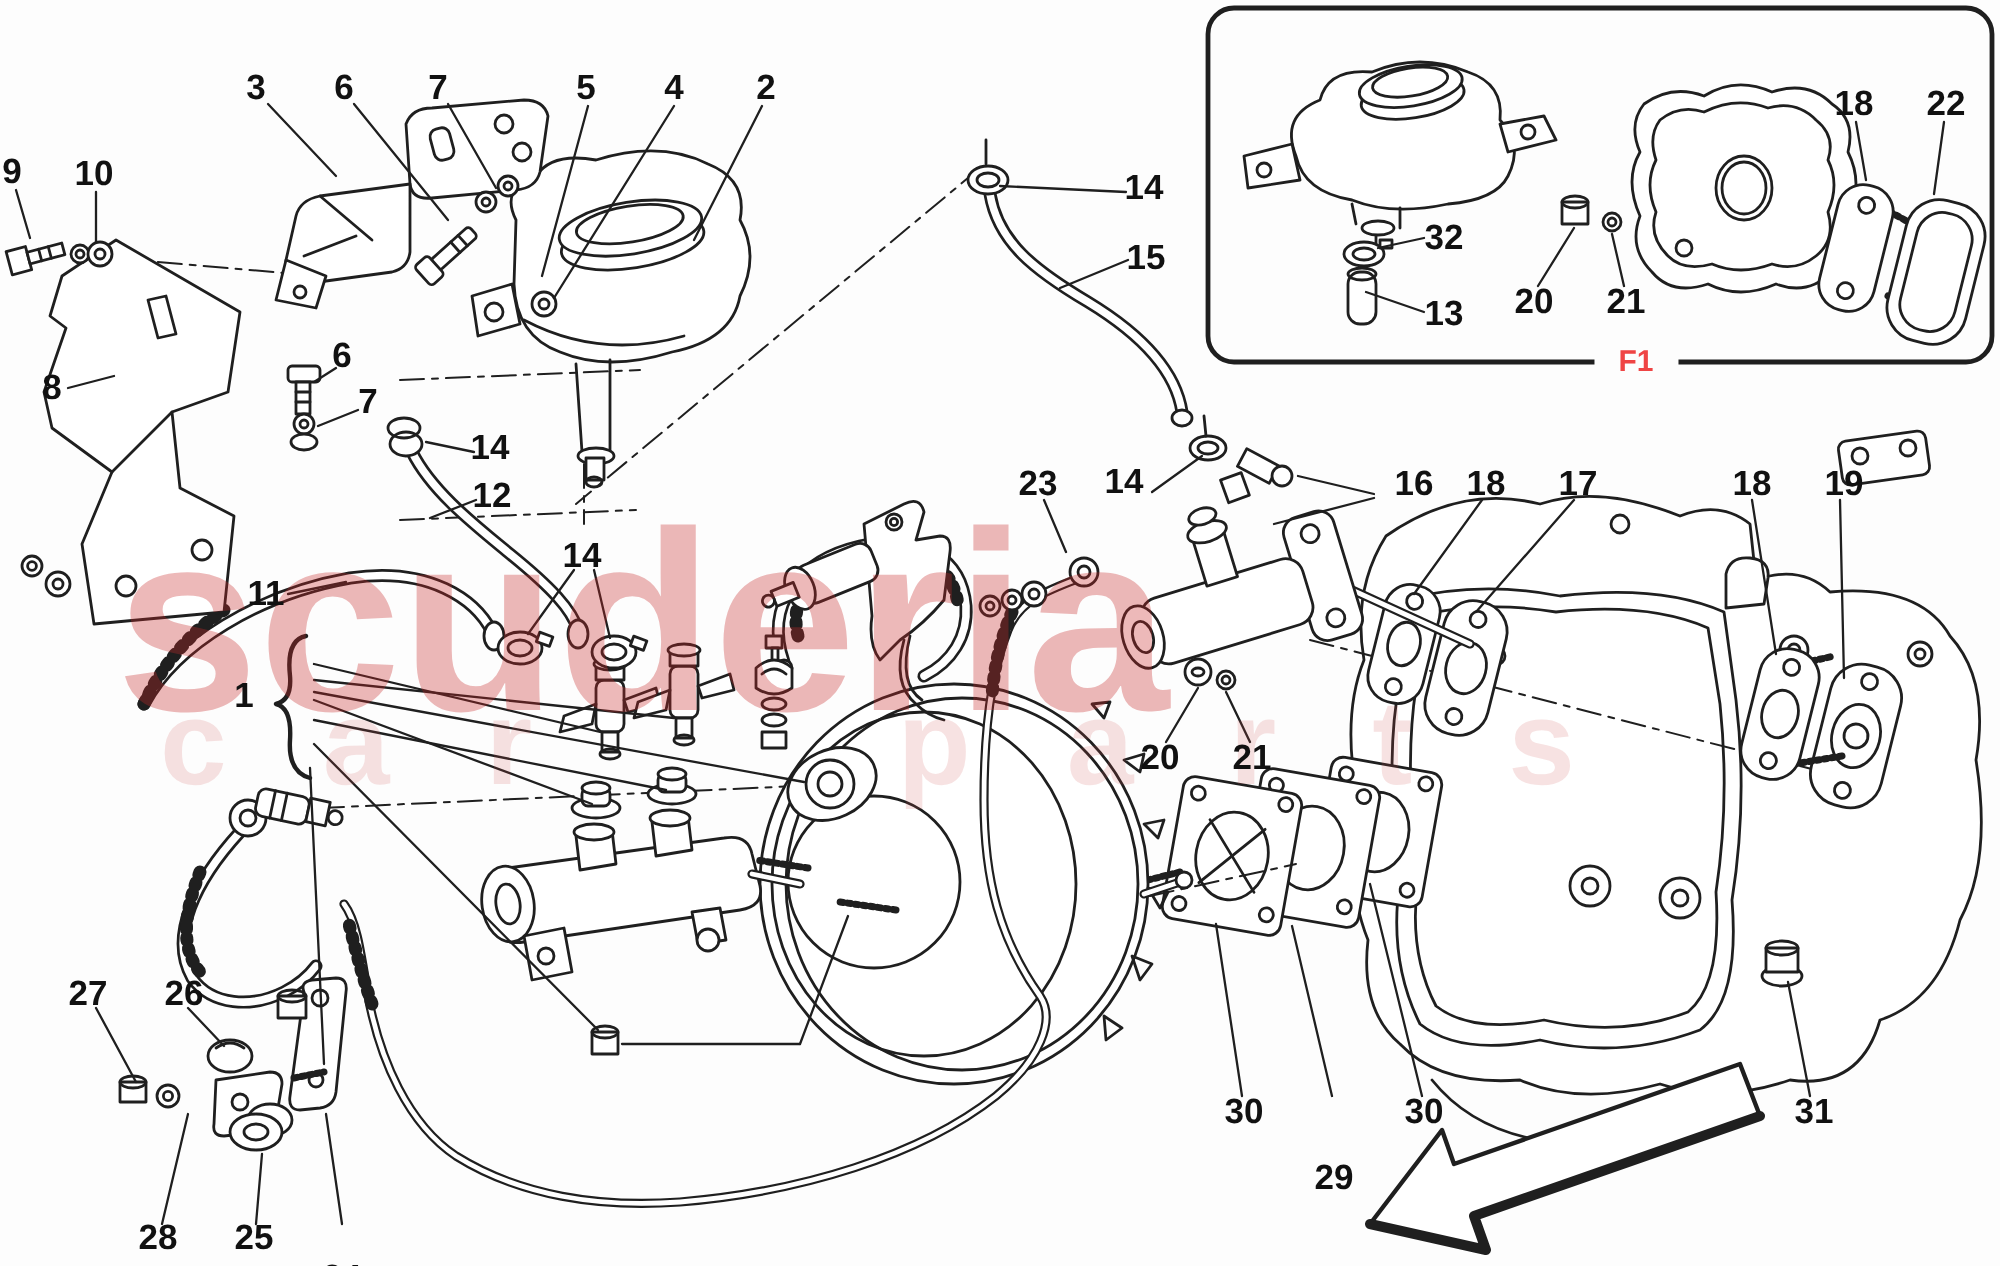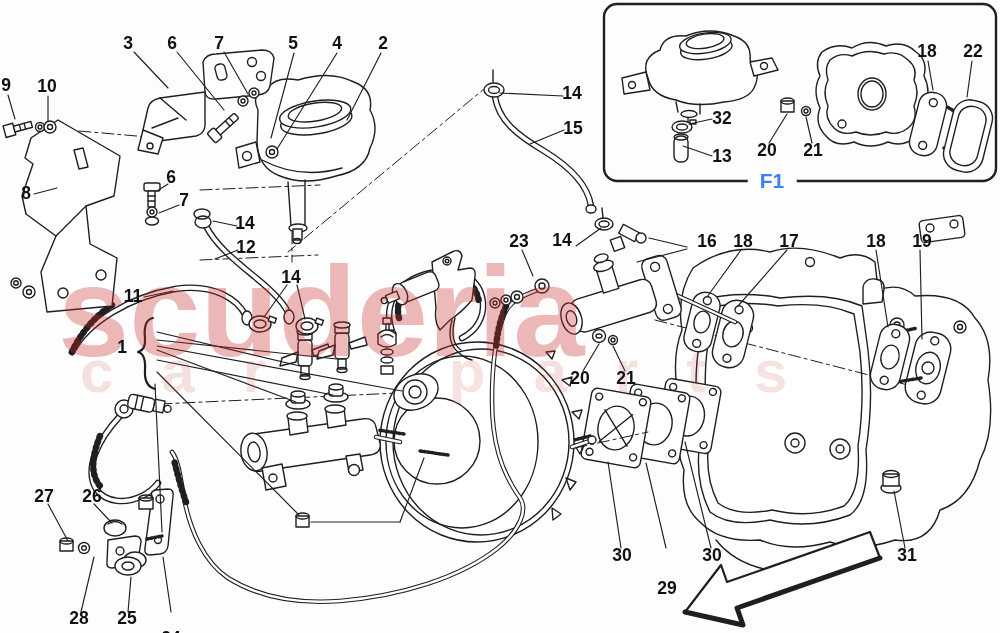--- a/index.html
+++ b/index.html
@@ -22,22 +22,22 @@
   #art .bx{stroke-width:2.4;}
   #art .t2{stroke-width:2.2;}
   #art .ldr{stroke:#1f1f1f;stroke-width:1.15;}
   .wm-title{position:absolute;left:58px;top:248px;font-size:128px;font-weight:bold;line-height:1;
             color:rgba(201,42,42,0.33);letter-spacing:0px;pointer-events:none;white-space:nowrap;}
   .wm-sub{position:absolute;left:80px;top:342px;font-size:60px;font-weight:bold;line-height:1;
           color:rgba(208,84,84,0.17);letter-spacing:48px;word-spacing:70px;pointer-events:none;white-space:nowrap;}
   #labels{position:absolute;left:0;top:0;width:100%;height:100%;pointer-events:none;}
   .part-label{position:absolute;transform:translate(-50%,-50%);font-weight:bold;font-size:17.5px;
               color:#111;line-height:1;white-space:nowrap;}
-  .f1-label{position:absolute;left:772px;top:181px;transform:translate(-50%,-50%);
-            background:#fdfdfd;padding:0 12px;font-weight:bold;font-size:21px;color:#3b82f6;}
+  .f1-label{position:absolute;left:818px;top:181px;transform:translate(-50%,-50%);
+            background:#fdfdfd;padding:0 12px;font-weight:bold;font-size:15px;color:#ef4444;}
 </style>
 </head>
 <body>
 
 <div class="stage">
 
 <svg id="art" width="1000" height="633" viewBox="0 0 1000 633">
   <defs>
     <pattern id="chk" width="80" height="80" patternUnits="userSpaceOnUse">
       <rect class="pf" x="0" y="0" width="40" height="40"></rect>

